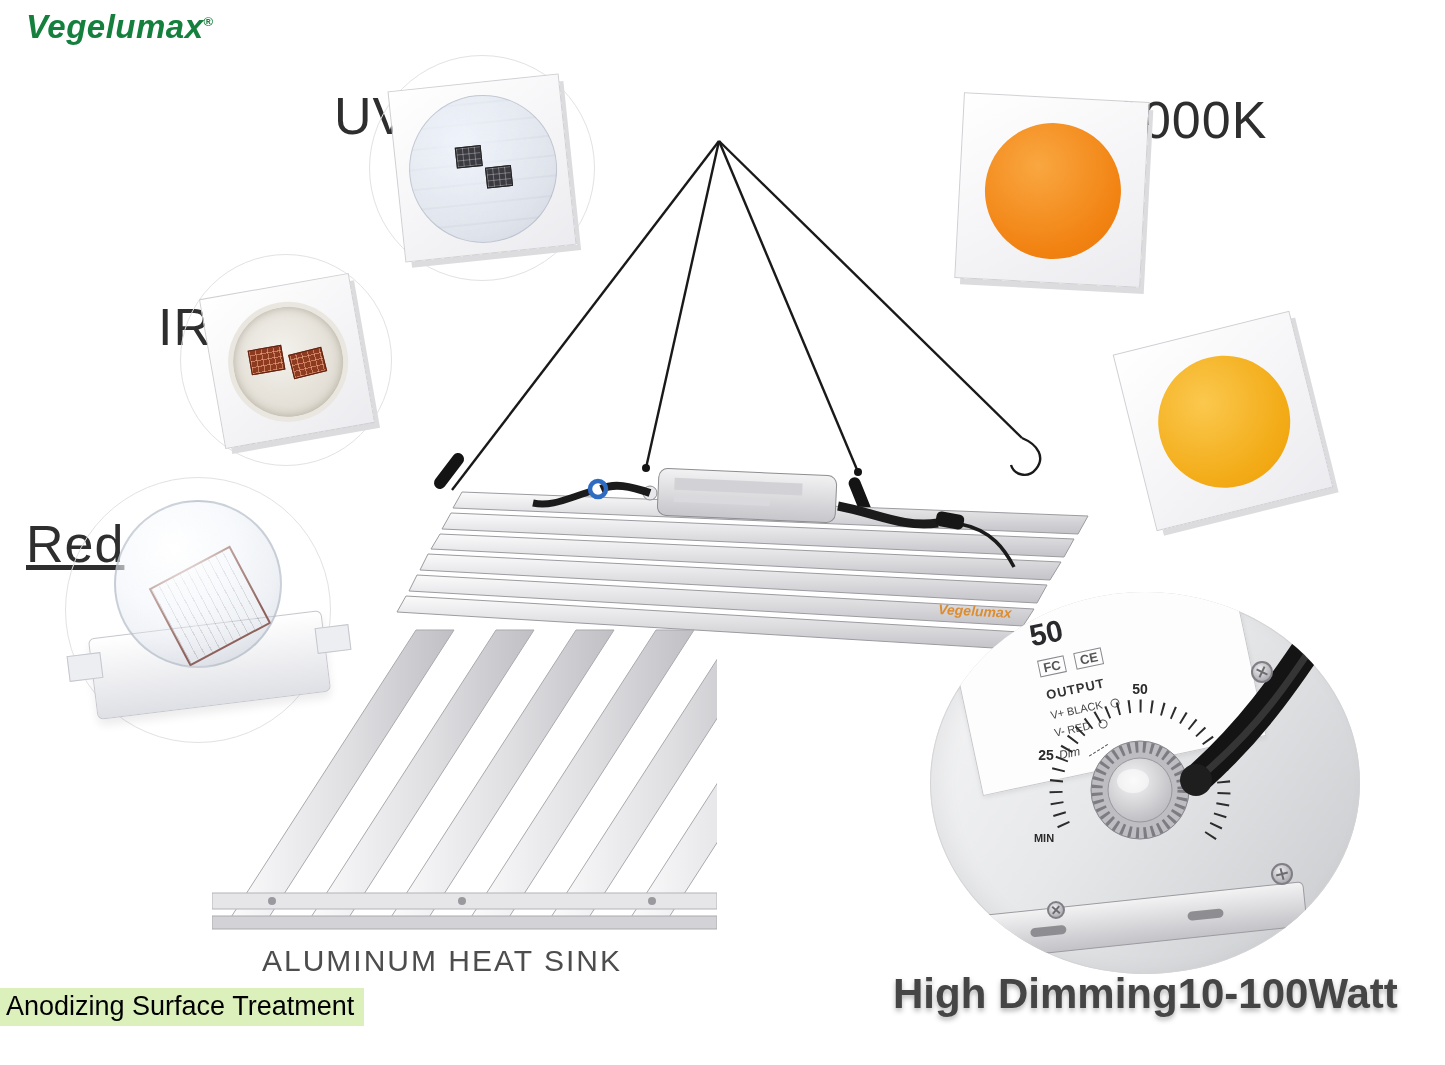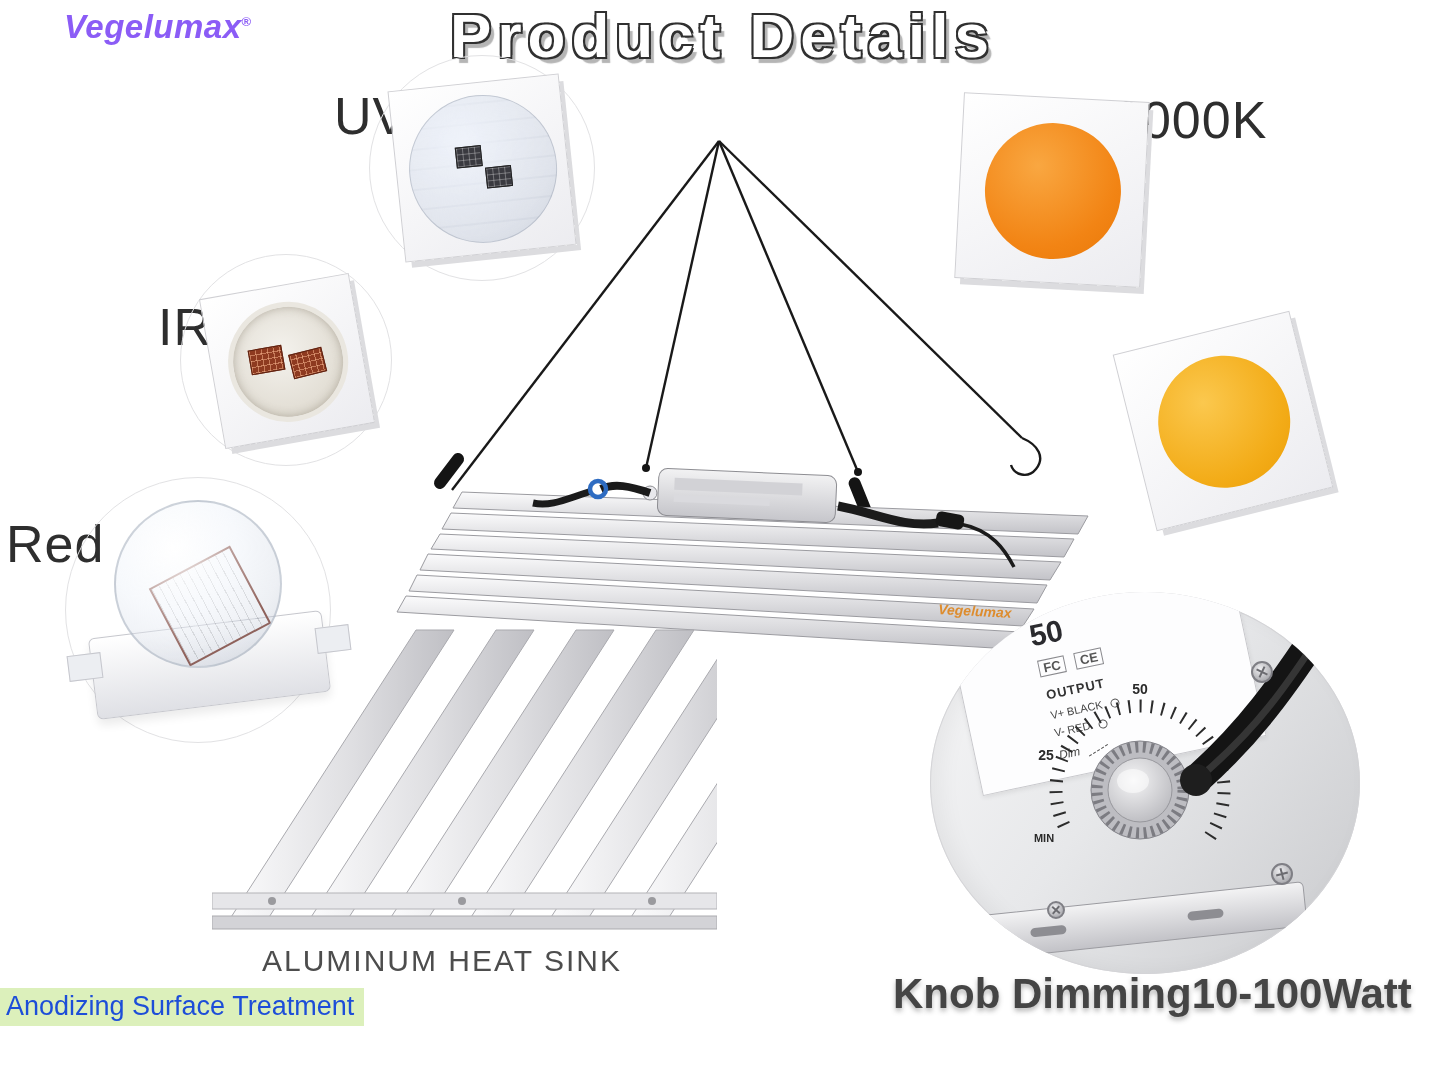--- a/index.html
+++ b/index.html
@@ -5,34 +5,34 @@
   * { margin:0; padding:0; box-sizing:border-box; }
   html,body { background:#fff; }
   .canvas {
     position:relative; width:1445px; height:1065px; background:#ffffff;
     overflow:hidden; font-family:"Liberation Sans", sans-serif;
   }
   .abs { position:absolute; }
 
   
   .logo { left:26px; top:8px; font-size:33px; font-weight:bold; font-style:italic;
-          color:#8b5cf6; letter-spacing:.5px;margin-left:38px; }
+          color:#15803d; letter-spacing:.5px; }
   .logo sup { font-size:13px; font-style:normal; }
 
   
   .title { left:0; right:0; top:0; text-align:center; font-size:62px; font-weight:bold;
            letter-spacing:6px; color:#ffffff;
            text-shadow:-2px -2px 0 #303030, 2px -2px 0 #303030, -2px 2px 0 #303030,
                         2px 2px 0 #303030, 5px 6px 1px rgba(90,90,90,.45); }
 
   
   .led-label { font-size:52px; color:#2e2e2e; letter-spacing:1px; }
   .uv-label    { left:334px; top:86px; }
   .ir-label    { left:158px; top:278px;margin-top:19px; }
-  .red-label   { left:6px;  top:514px; }
+  .red-label   { left:26px;  top:514px;text-decoration:underline; }
   .k3000-label { left:1112px; top:90px; }
   .k8000-label { left:1262px; top:494px; }
 
   
   .halo { border:1px solid #e2e2e4; border-radius:50%; }
   .uv-halo  { left:369px; top:55px;  width:226px; height:226px; }
   .ir-halo  { left:180px; top:254px; width:212px; height:212px; }
   .red-halo { left:65px;  top:477px; width:266px; height:266px; }
 
   
@@ -106,36 +106,35 @@
   .ring { display:inline-block; width:9px; height:9px; border:1.5px solid #555; border-radius:50%;
           margin-left:8px; vertical-align:middle; }
   .p-dim { position:absolute; left:82px; top:158px; font-size:12px; font-style:italic; color:#454545; }
   .dim-arrow { display:inline-block; width:22px; height:10px; border-bottom:1px dashed #555;
                transform:rotate(-20deg); margin-left:6px; }
   .dimmer-svg { position:absolute; left:0; top:0; }
   .dimmer-caption { left:893px; top:970px; font-size:42px; font-weight:bold; color:#454545;
       text-shadow:0 3px 5px rgba(90,90,90,.45); }
 
   
-  .feature { position:absolute; background:#dcf0bb; color:#1d4ed8; font-size:27px;
+  .feature { position:absolute; background:#dcf0bb; color:#000000; font-size:27px;
              line-height:36px; padding:0 10px 2px 6px; }
   .feature-1 { left:0;   top:988px; }
   .feature-2 { left:477px; top:988px; }
   .feature-3 { left:293px; top:1025px; }
 </style>
 </head>
 <body>
 
 <div class="canvas">
 
   <div class="abs logo">
     <span>Vegelumax</span><sup>®</sup>
   </div>
 
-  <h1 class="abs title">Product Details</h1>
 
   <div class="abs led-label uv-label">UV</div>
   <div class="abs led-label ir-label">IR</div>
   <div class="abs led-label red-label">Red</div>
   <div class="abs led-label k3000-label">3000K</div>
 
   <div class="abs halo uv-halo"></div>
   <div class="abs halo ir-halo"></div>
   <div class="abs halo red-halo"></div>
 
@@ -320,17 +319,17 @@
           <circle r="10" fill="url(#scrGrad)" stroke="#7f7f85"></circle>
           <path d="M-6,0 H6 M0,-6 V6" stroke="#6b6b70" transform="rotate(-15)"></path>
         </g>
         <g transform="translate(126,318)">
           <circle r="8" fill="url(#scrGrad)" stroke="#7f7f85"></circle>
           <path d="M-5,0 H5 M0,-5 V5" stroke="#6b6b70" transform="rotate(40)"></path>
         </g>
       </g>
     </svg>
   </div>
-  <div class="abs dimmer-caption">Knob Dimming10-100Watt</div>
+  <div class="abs dimmer-caption">High Dimming10-100Watt</div>
 
   <div class="feature feature-1">Anodizing Surface Treatment</div>
 
 </div>
 
 </body></html>

